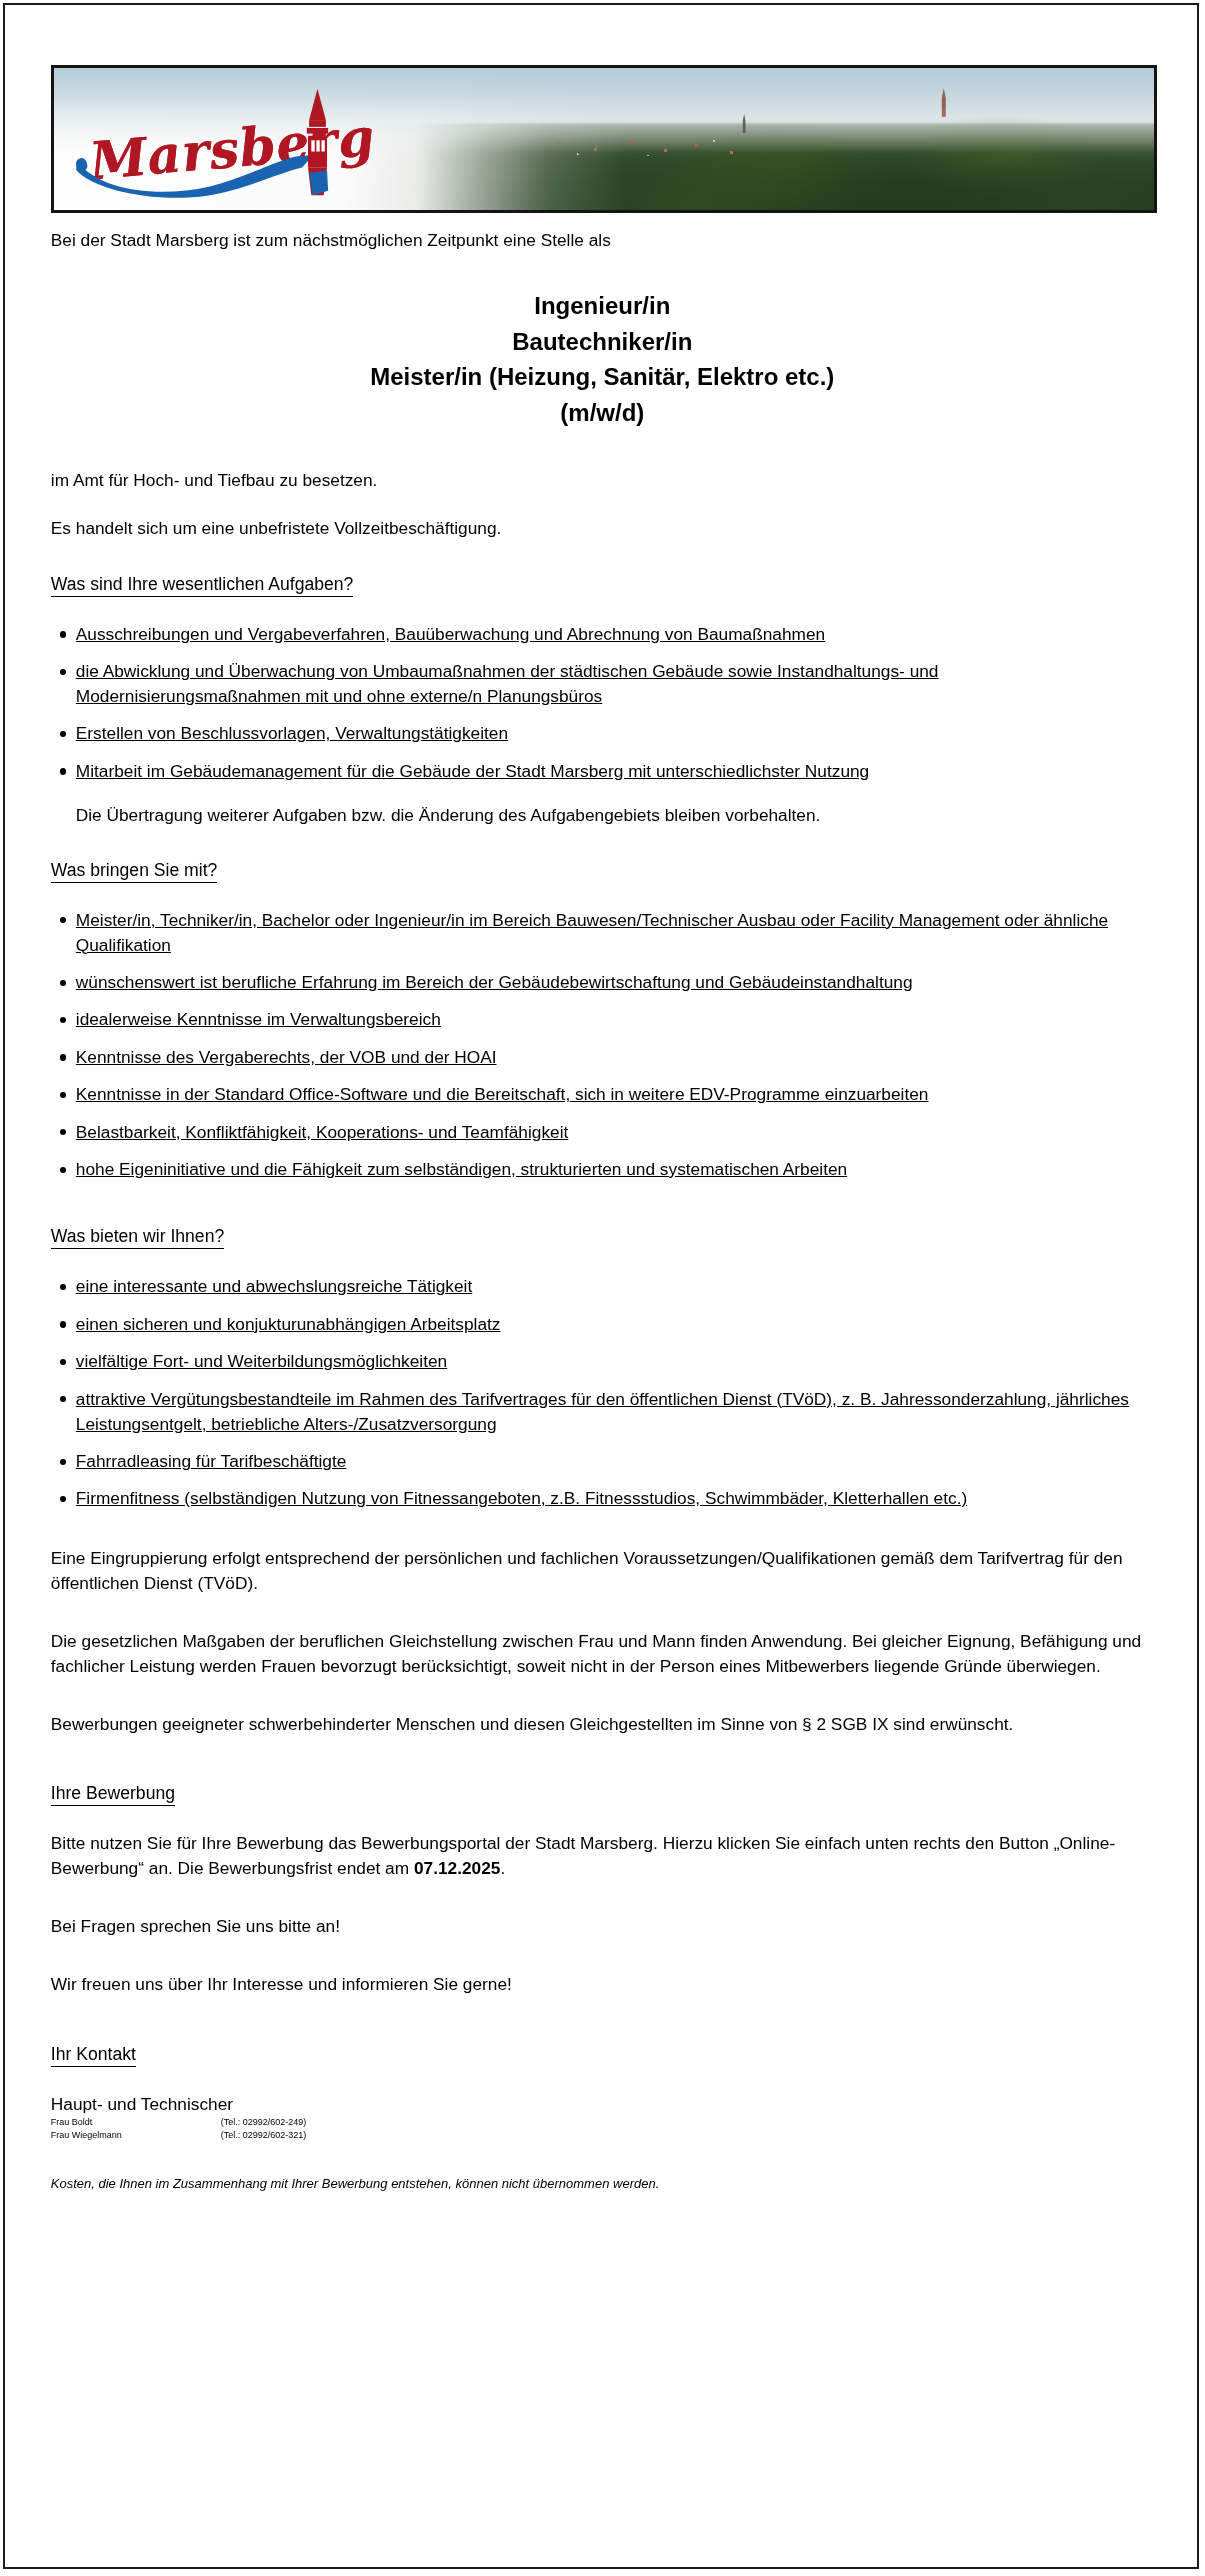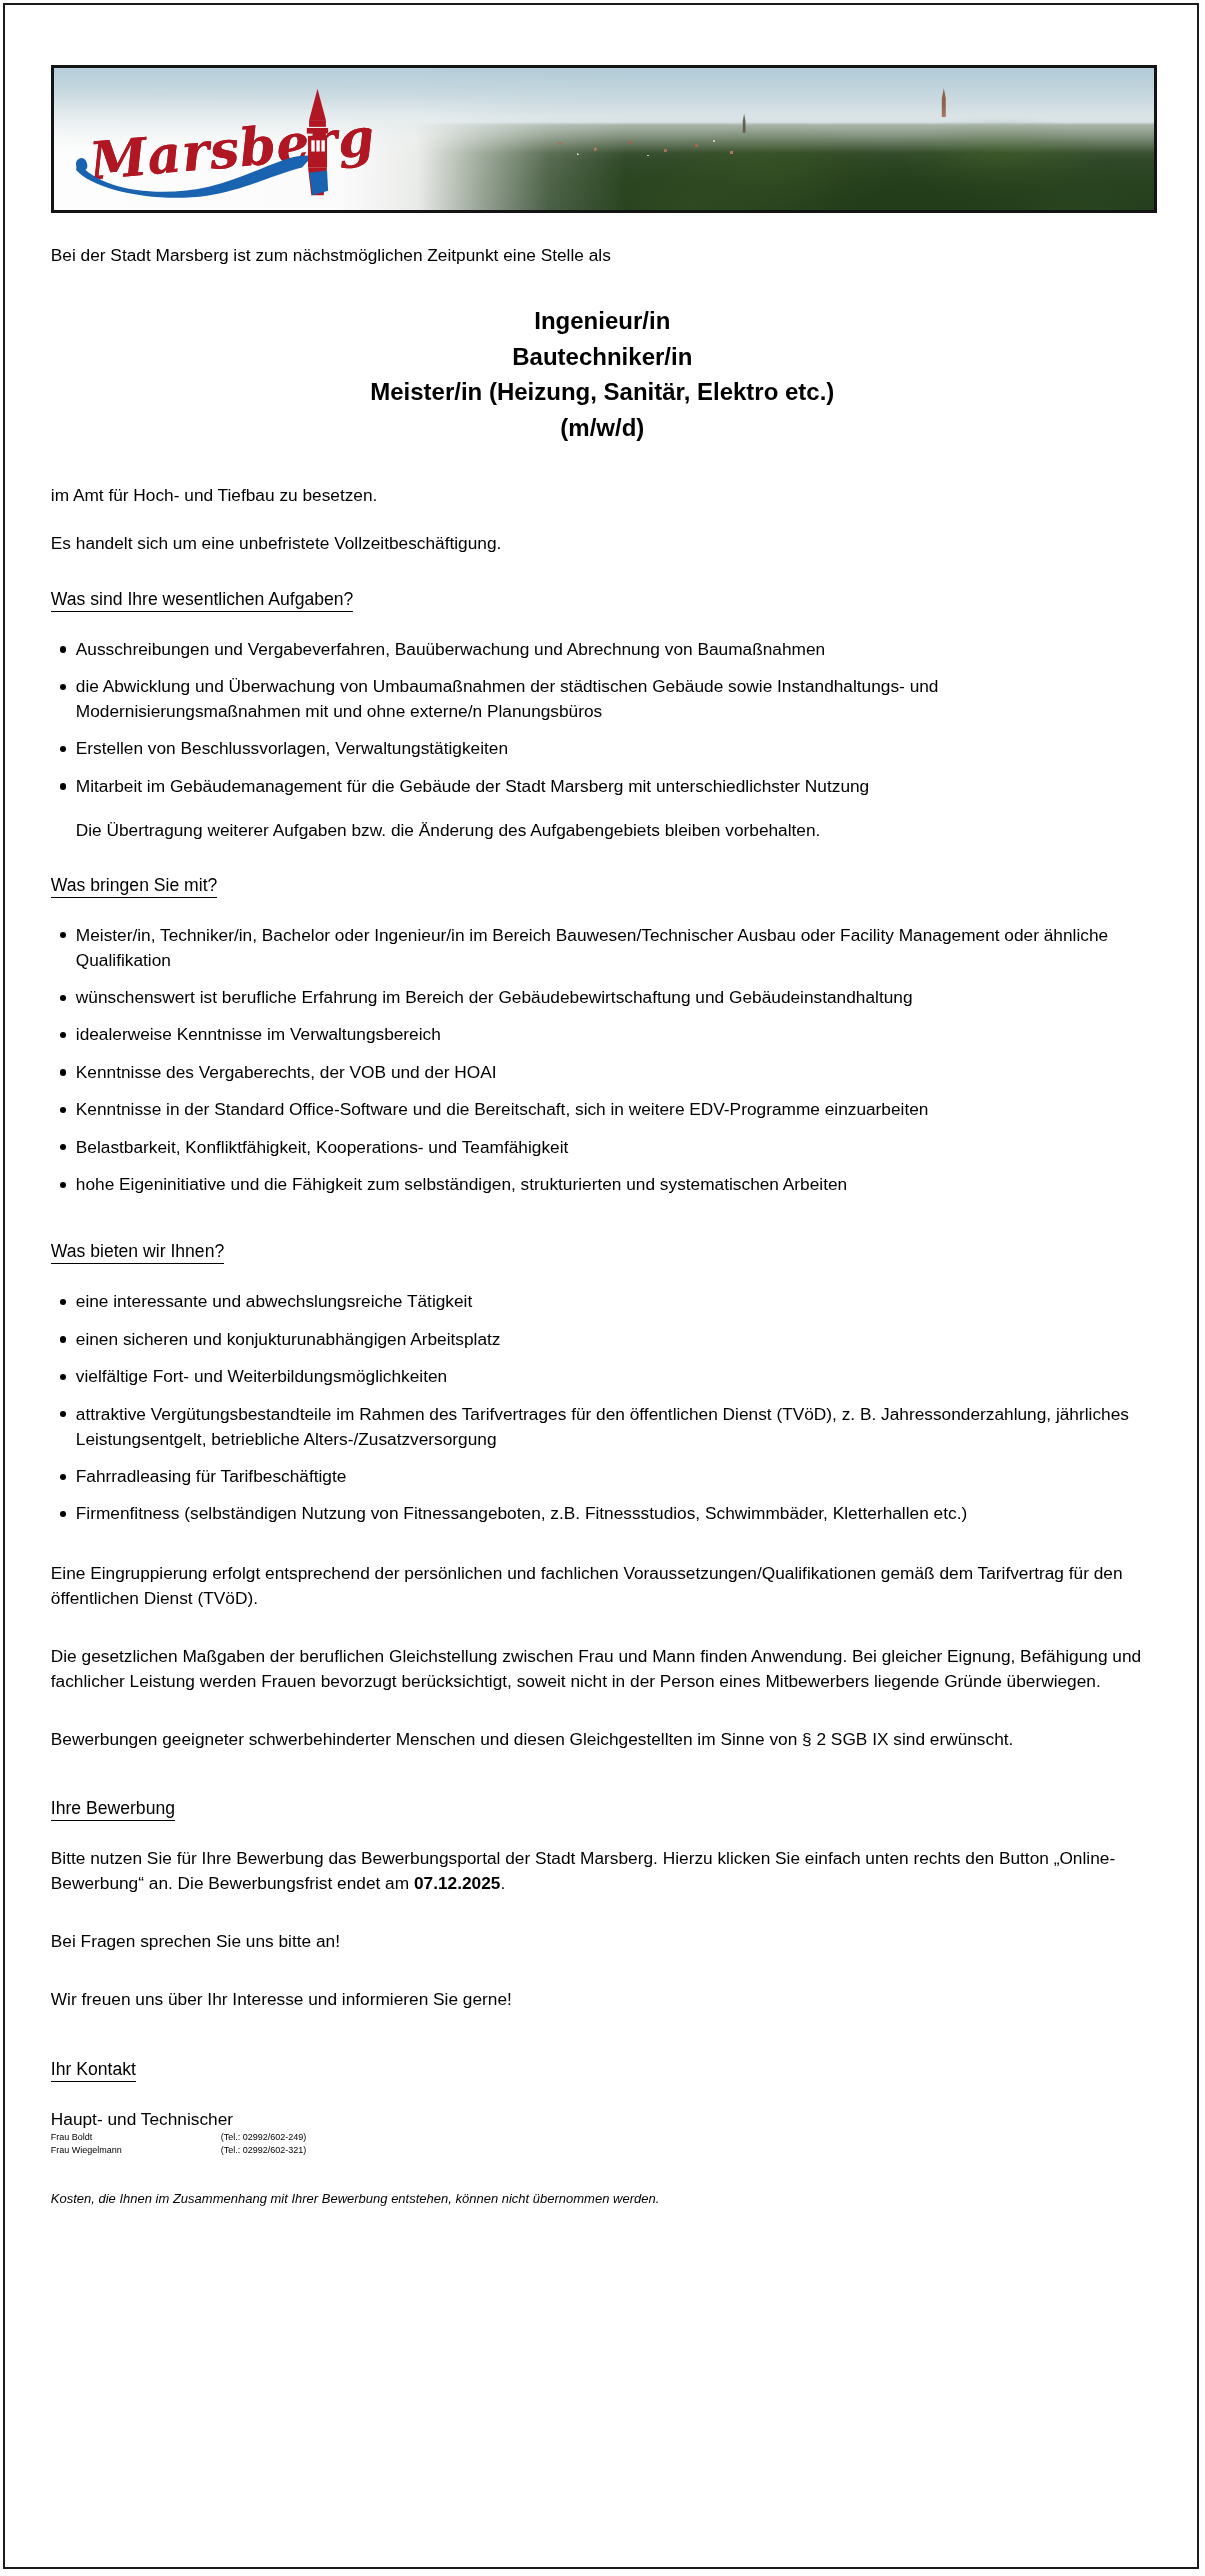--- a/index.html
+++ b/index.html
@@ -164,21 +164,21 @@
     left: 226px;
     top: 1.1px;
     width: 37px;
     height: 108px;
   }
 
   
   .content {
     position: absolute;
     left: 46px;
-    top: 238px;
+    top: 223px;
     width: 1103px;
   }
   p, li, div.line {
     margin: 0;
     font-size: 17.3px;
     line-height: 1.44;
     color: #000;
   }
   .lead { margin-bottom: 35px; }
 
@@ -205,20 +205,21 @@
   }
   .section-wrap { margin: 0 0 0 0; }
   .spacer-lg { height: 32px; }
   .spacer-md { height: 22.6px; }
   .spacer-sm { height: 13.6px; }
 
   ul.bullets {
     list-style: none;
     margin: 0 0 0 0;
     padding: 0;
+    text-decoration: underline;
   }
   ul.bullets li {
     position: relative;
     padding-left: 25px;
     margin: 0 0 12.5px 0;
     max-width: 1064px;
   }
   ul.bullets li::before {
     content: "";
     position: absolute;

